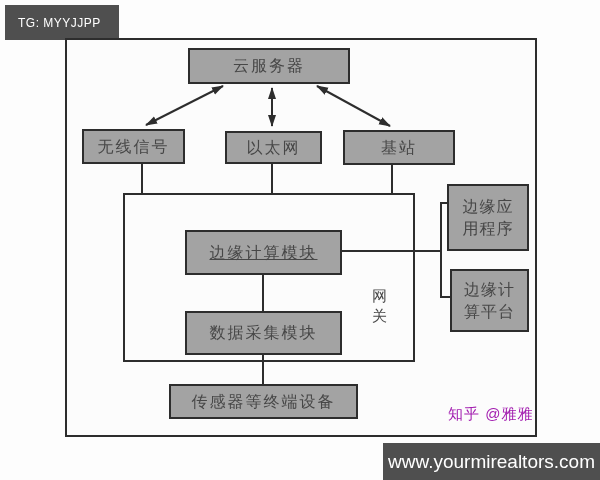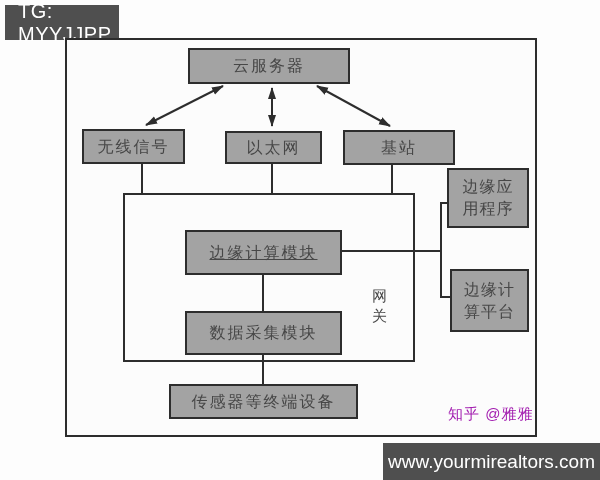--- a/index.html
+++ b/index.html
@@ -3,21 +3,21 @@
 <meta charset="utf-8">
 <style>
   html,body { margin:0; padding:0; background:#ffffff; }
   .stage {
     position:relative; width:600px; height:480px;
     background:#fdfdfd; overflow:hidden;
     font-family:"Liberation Sans", sans-serif;
   }
   .tg-badge {
     position:absolute; left:5px; top:5px; width:114px; height:35px;
-    background:#4f4f4f; color:#ffffff; font-size:20px;
+    background:#4f4f4f; color:#ffffff; font-size:12px;
     display:flex; align-items:center; padding-left:13px;
     box-sizing:border-box; letter-spacing:0.5px;
   }
   .frame {
     position:absolute; left:65px; top:38px; width:472px; height:399px;
     border:2px solid #2d2d2d; box-sizing:border-box; background:#fcfcfc;
   }
   .node {
     position:absolute; box-sizing:border-box;
     border:2px solid #2d2d2d; background:#a3a3a3;
@@ -25,21 +25,21 @@
     color:#474747; font-size:16px; letter-spacing:2px;
     white-space:pre-line; text-align:center; line-height:22px;
   }
   .n-cloud    { left:188px; top:48px;  width:162px; height:36px; }
   .n-wireless { left:82px;  top:129px; width:103px; height:35px; }
   .n-ethernet { left:225px; top:131px; width:97px;  height:33px; }
   .n-base     { left:343px; top:130px; width:112px; height:35px; }
   .n-gateway  { left:123px; top:193px; width:292px; height:169px; background:transparent; }
   .n-edgemod  { left:185px; top:230px; width:157px; height:45px;text-decoration:underline; }
   .n-datamod  { left:185px; top:311px; width:157px; height:44px; }
-  .n-edgeapp  { left:447px; top:168px; width:82px;  height:60px; letter-spacing:1px; }
+  .n-edgeapp  { left:447px; top:184px; width:82px;  height:67px; letter-spacing:1px; }
   .n-edgeplat { left:450px; top:269px; width:79px;  height:63px; letter-spacing:1px; }
   .n-sensors  { left:169px; top:384px; width:189px; height:35px; }
   .gateway-label {
     position:absolute; left:371px; top:286px; width:17px;
     font-size:15px; line-height:20px; color:#474747;
     word-break:break-all; text-align:center;
   }
   .line { position:absolute; background:#2d2d2d; }
   .l1 { left:141px; top:163px; width:2px;  height:31px; }
   .l2 { left:271px; top:164px; width:2px;  height:30px; }

